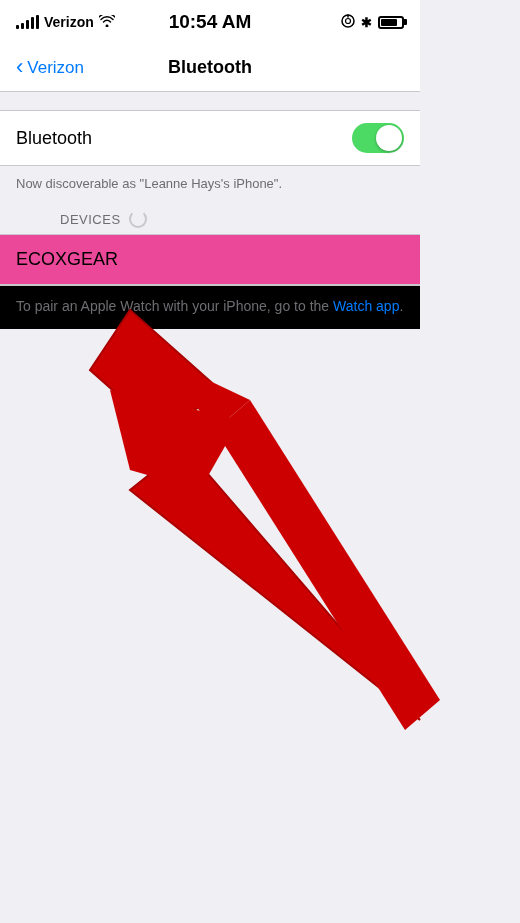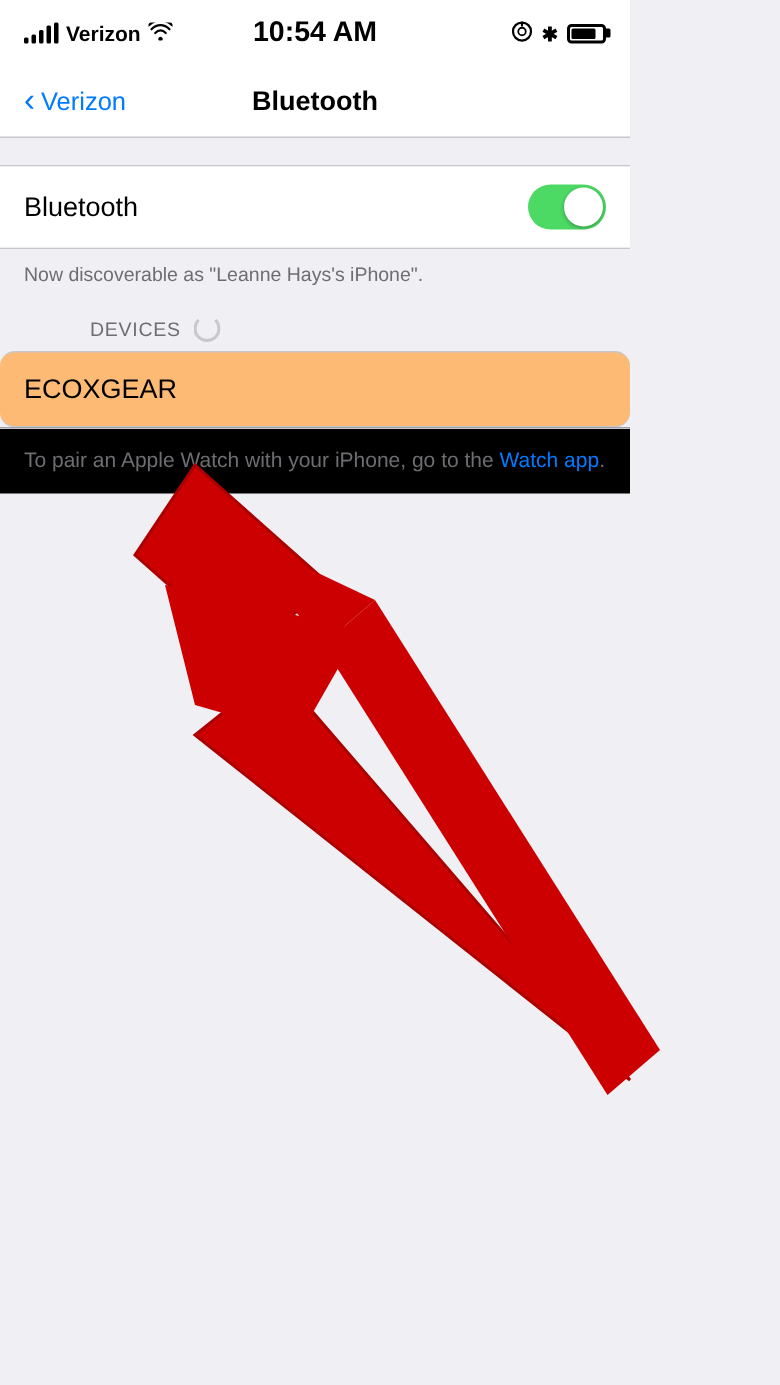--- a/index.html
+++ b/index.html
@@ -200,25 +200,24 @@
       animation: spin 1s linear infinite;
     }
     @keyframes spin {
       to { transform: rotate(360deg); }
     }
 
     
     .device-row {
       display: flex;
       padding: 14px 16px;
-      background: #fdba74;
+      background: #ec4899;
       border-top: 1px solid #c8c7cc;
       border-bottom: 1px solid #c8c7cc;
       min-height: 50px;
-      border-radius: 10px;
     }
     .device-name {
       font-size: 18px;
       color: #000;
     }
 
     
     .pairing-section {
       background: #000000;
       padding: 10px 16px 12px;

